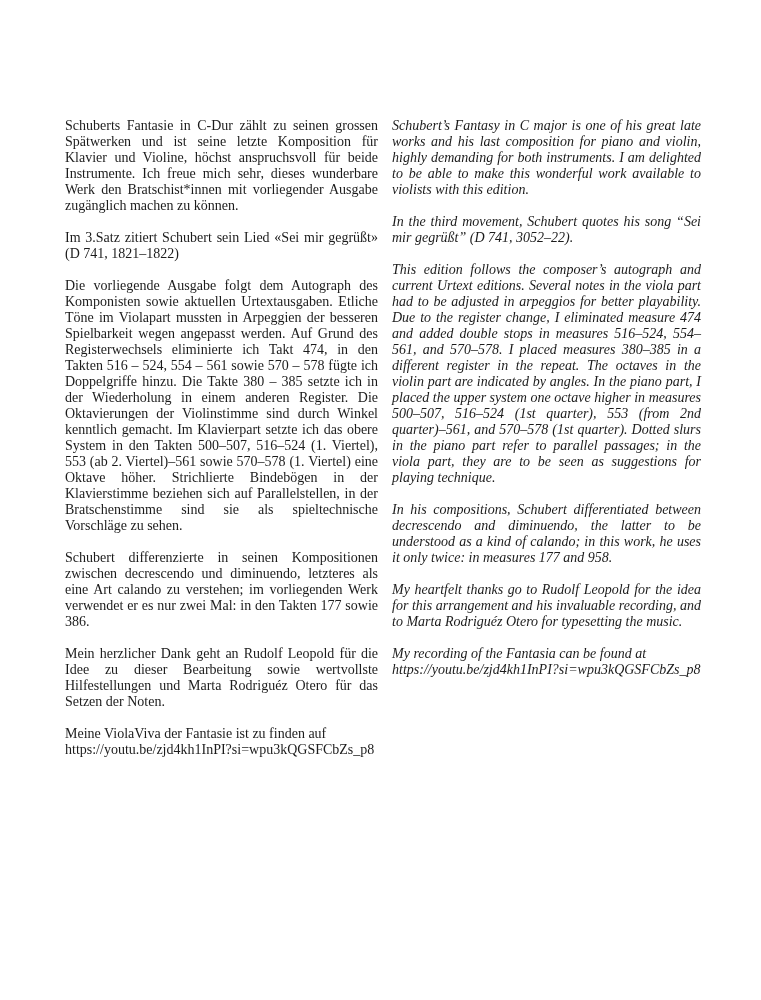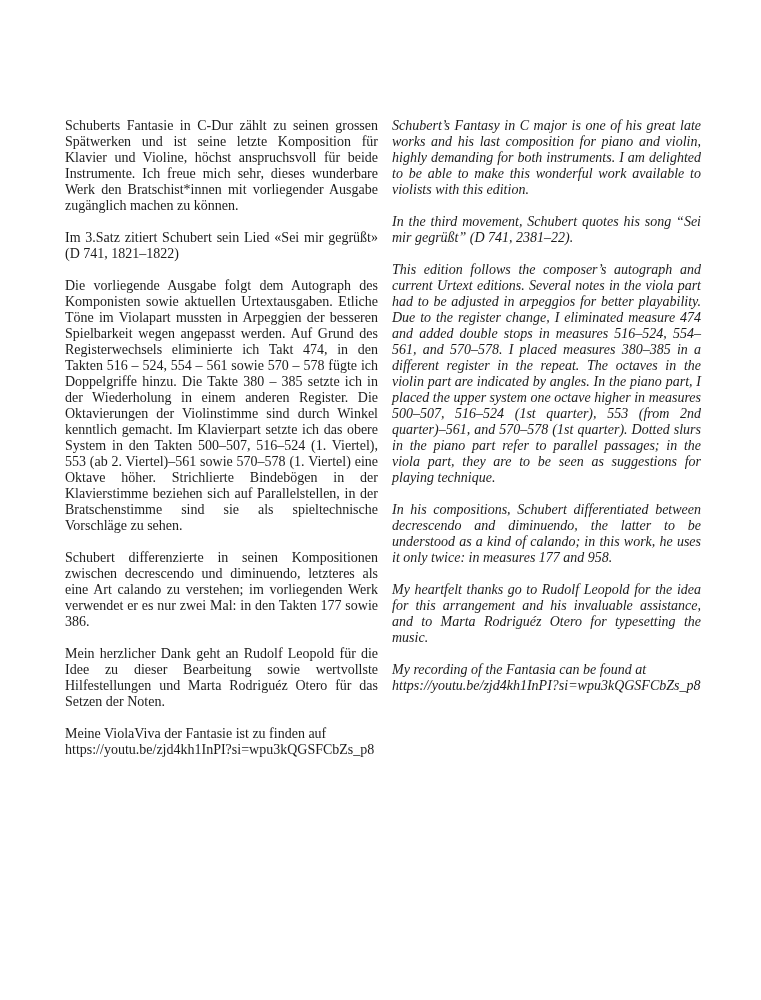--- a/index.html
+++ b/index.html
@@ -63,24 +63,24 @@
       <p>Schubert differenzierte in seinen Kompositionen zwischen decrescendo und diminuendo, letzteres als eine Art calando zu verstehen; im vorliegenden Werk verwendet er es nur zwei Mal: in den Takten 177 sowie 386.</p>
       <p>Mein herzlicher Dank geht an Rudolf Leopold für die Idee zu dieser Bearbeitung sowie wertvollste Hilfestellungen und Marta Rodriguéz Otero für das Setzen der Noten.</p>
       <p class="recording">
         <span>Meine ViolaViva der Fantasie ist zu finden auf</span>
         <span class="url">https://youtu.be/zjd4kh1InPI?si=wpu3kQGSFCbZs_p8</span>
       </p>
     </div>
 
     <div class="col col-en" lang="en">
       <p>Schubert’s Fantasy in C major is one of his great late works and his last composition for piano and violin, highly demanding for both instruments. I am delighted to be able to make this wonderful work available to violists with this edition.</p>
-      <p>In the third movement, Schubert quotes his song “Sei mir gegrüßt” (D 741, 2381–22).</p>
+      <p>In the third movement, Schubert quotes his song “Sei mir gegrüßt” (D 741, 3052–22).</p>
       <p>This edition follows the composer’s autograph and current Urtext editions. Several notes in the viola part had to be adjusted in arpeggios for better playability. Due to the register change, I eliminated measure 474 and added double stops in measures 516–524, 554–561, and 570–578. I placed measures 380–385 in a different register in the repeat. The octaves in the violin part are indicated by angles. In the piano part, I placed the upper system one octave higher in measures 500–507, 516–524 (1st quarter), 553 (from 2nd quarter)–561, and 570–578 (1st quarter). Dotted slurs in the piano part refer to parallel passages; in the viola part, they are to be seen as suggestions for playing technique.</p>
       <p>In his compositions, Schubert differentiated between decrescendo and diminuendo, the latter to be understood as a kind of calando; in this work, he uses it only twice: in measures 177 and 958.</p>
-      <p>My heartfelt thanks go to Rudolf Leopold for the idea for this arrangement and his invaluable assistance, and to Marta Rodriguéz Otero for typesetting the music.</p>
+      <p>My heartfelt thanks go to Rudolf Leopold for the idea for this arrangement and his invaluable recording, and to Marta Rodriguéz Otero for typesetting the music.</p>
       <p class="recording">
         <span>My recording of the Fantasia can be found at</span>
         <span class="url">https://youtu.be/zjd4kh1InPI?si=wpu3kQGSFCbZs_p8</span>
       </p>
     </div>
 
   </div>
 
   <div class="footer">
     <div>VV 235 – Franz Schubert – Fantasie</div>

